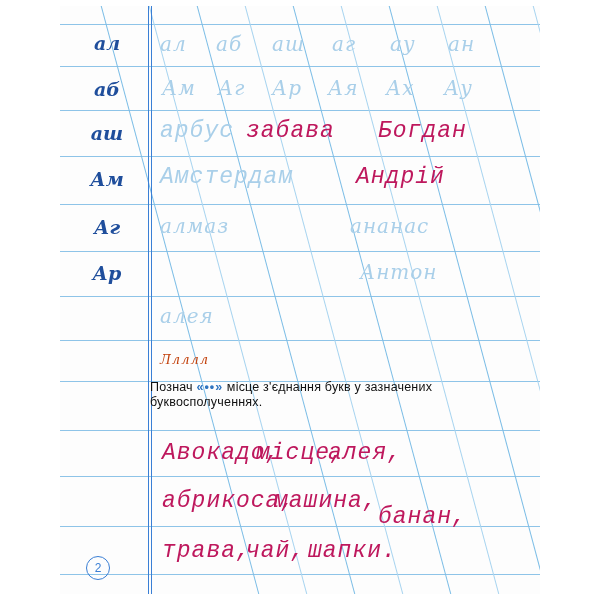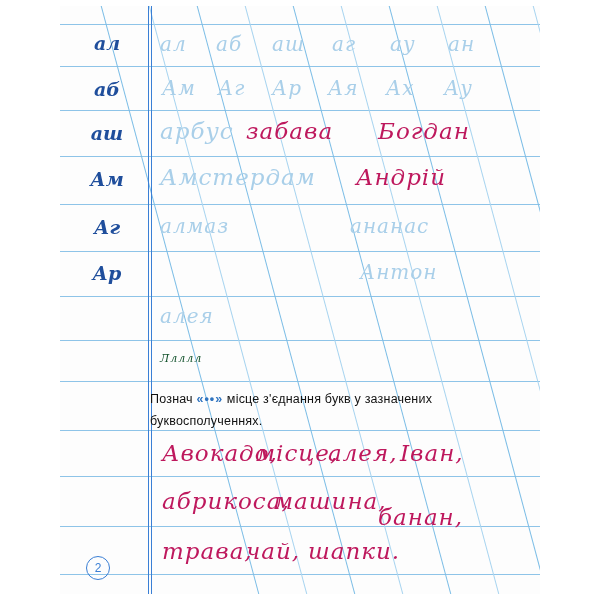--- a/index.html
+++ b/index.html
@@ -84,33 +84,33 @@
   .hw {
     position: absolute;
     font-family: "DejaVu Serif", serif;
     font-style: italic;
     color: #2f74c0;
     white-space: nowrap;
     letter-spacing: 1px;
   }
   .hw.faint { color: #a9cfe9; }
   .hw.dark  { color: #be185d; }
-  .hw.big   { font-size: 23px; }
+  .hw.big   { font-size: 23px; font-family: Liberation Mono, monospace; }
   .hw.med   { font-size: 20px; }
-  .hw.tiny  { font-size: 11px; color: #14532d; }
+  .hw.tiny  { font-size: 13px; color: #c2410c; }
 
   
   .task {
     position: absolute;
     left: 90px;
-    top: 382px;
+    top: 374px;
     width: 372px;
     font-family: "Liberation Sans", sans-serif;
     font-size: 12.5px;
-    line-height: 22px;
+    line-height: 15px;
     color: #111111;
     letter-spacing: 0.2px;
   }
   .task .dots {
     color: #2f74c0;
     font-weight: 700;
     letter-spacing: 1px;
   }
 
   
@@ -217,21 +217,20 @@
 
     <div class="task">
       <span>Познач</span>
       <span class="dots">«••»</span>
       <span>місце з'єднання букв у зазначених буквосполученнях.</span>
     </div>
 
     <div class="hw dark big" style="left:102px; top:434px">Авокадо,</div>
     <div class="hw dark big" style="left:196px; top:434px">місце,</div>
     <div class="hw dark big" style="left:268px; top:434px">алея,</div>
-    <div class="hw dark big" style="left:340px; top:434px">Іван,</div>
 
     <div class="hw dark big" style="left:102px; top:482px">абрикоса,</div>
     <div class="hw dark big" style="left:214px; top:482px">машина,</div>
     <div class="hw dark big" style="left:318px; top:498px">банан,</div>
 
     <div class="hw dark big" style="left:102px; top:532px">трава,</div>
     <div class="hw dark big" style="left:186px; top:532px">чай,</div>
     <div class="hw dark big" style="left:248px; top:532px">шапки.</div>
 
   </div>

